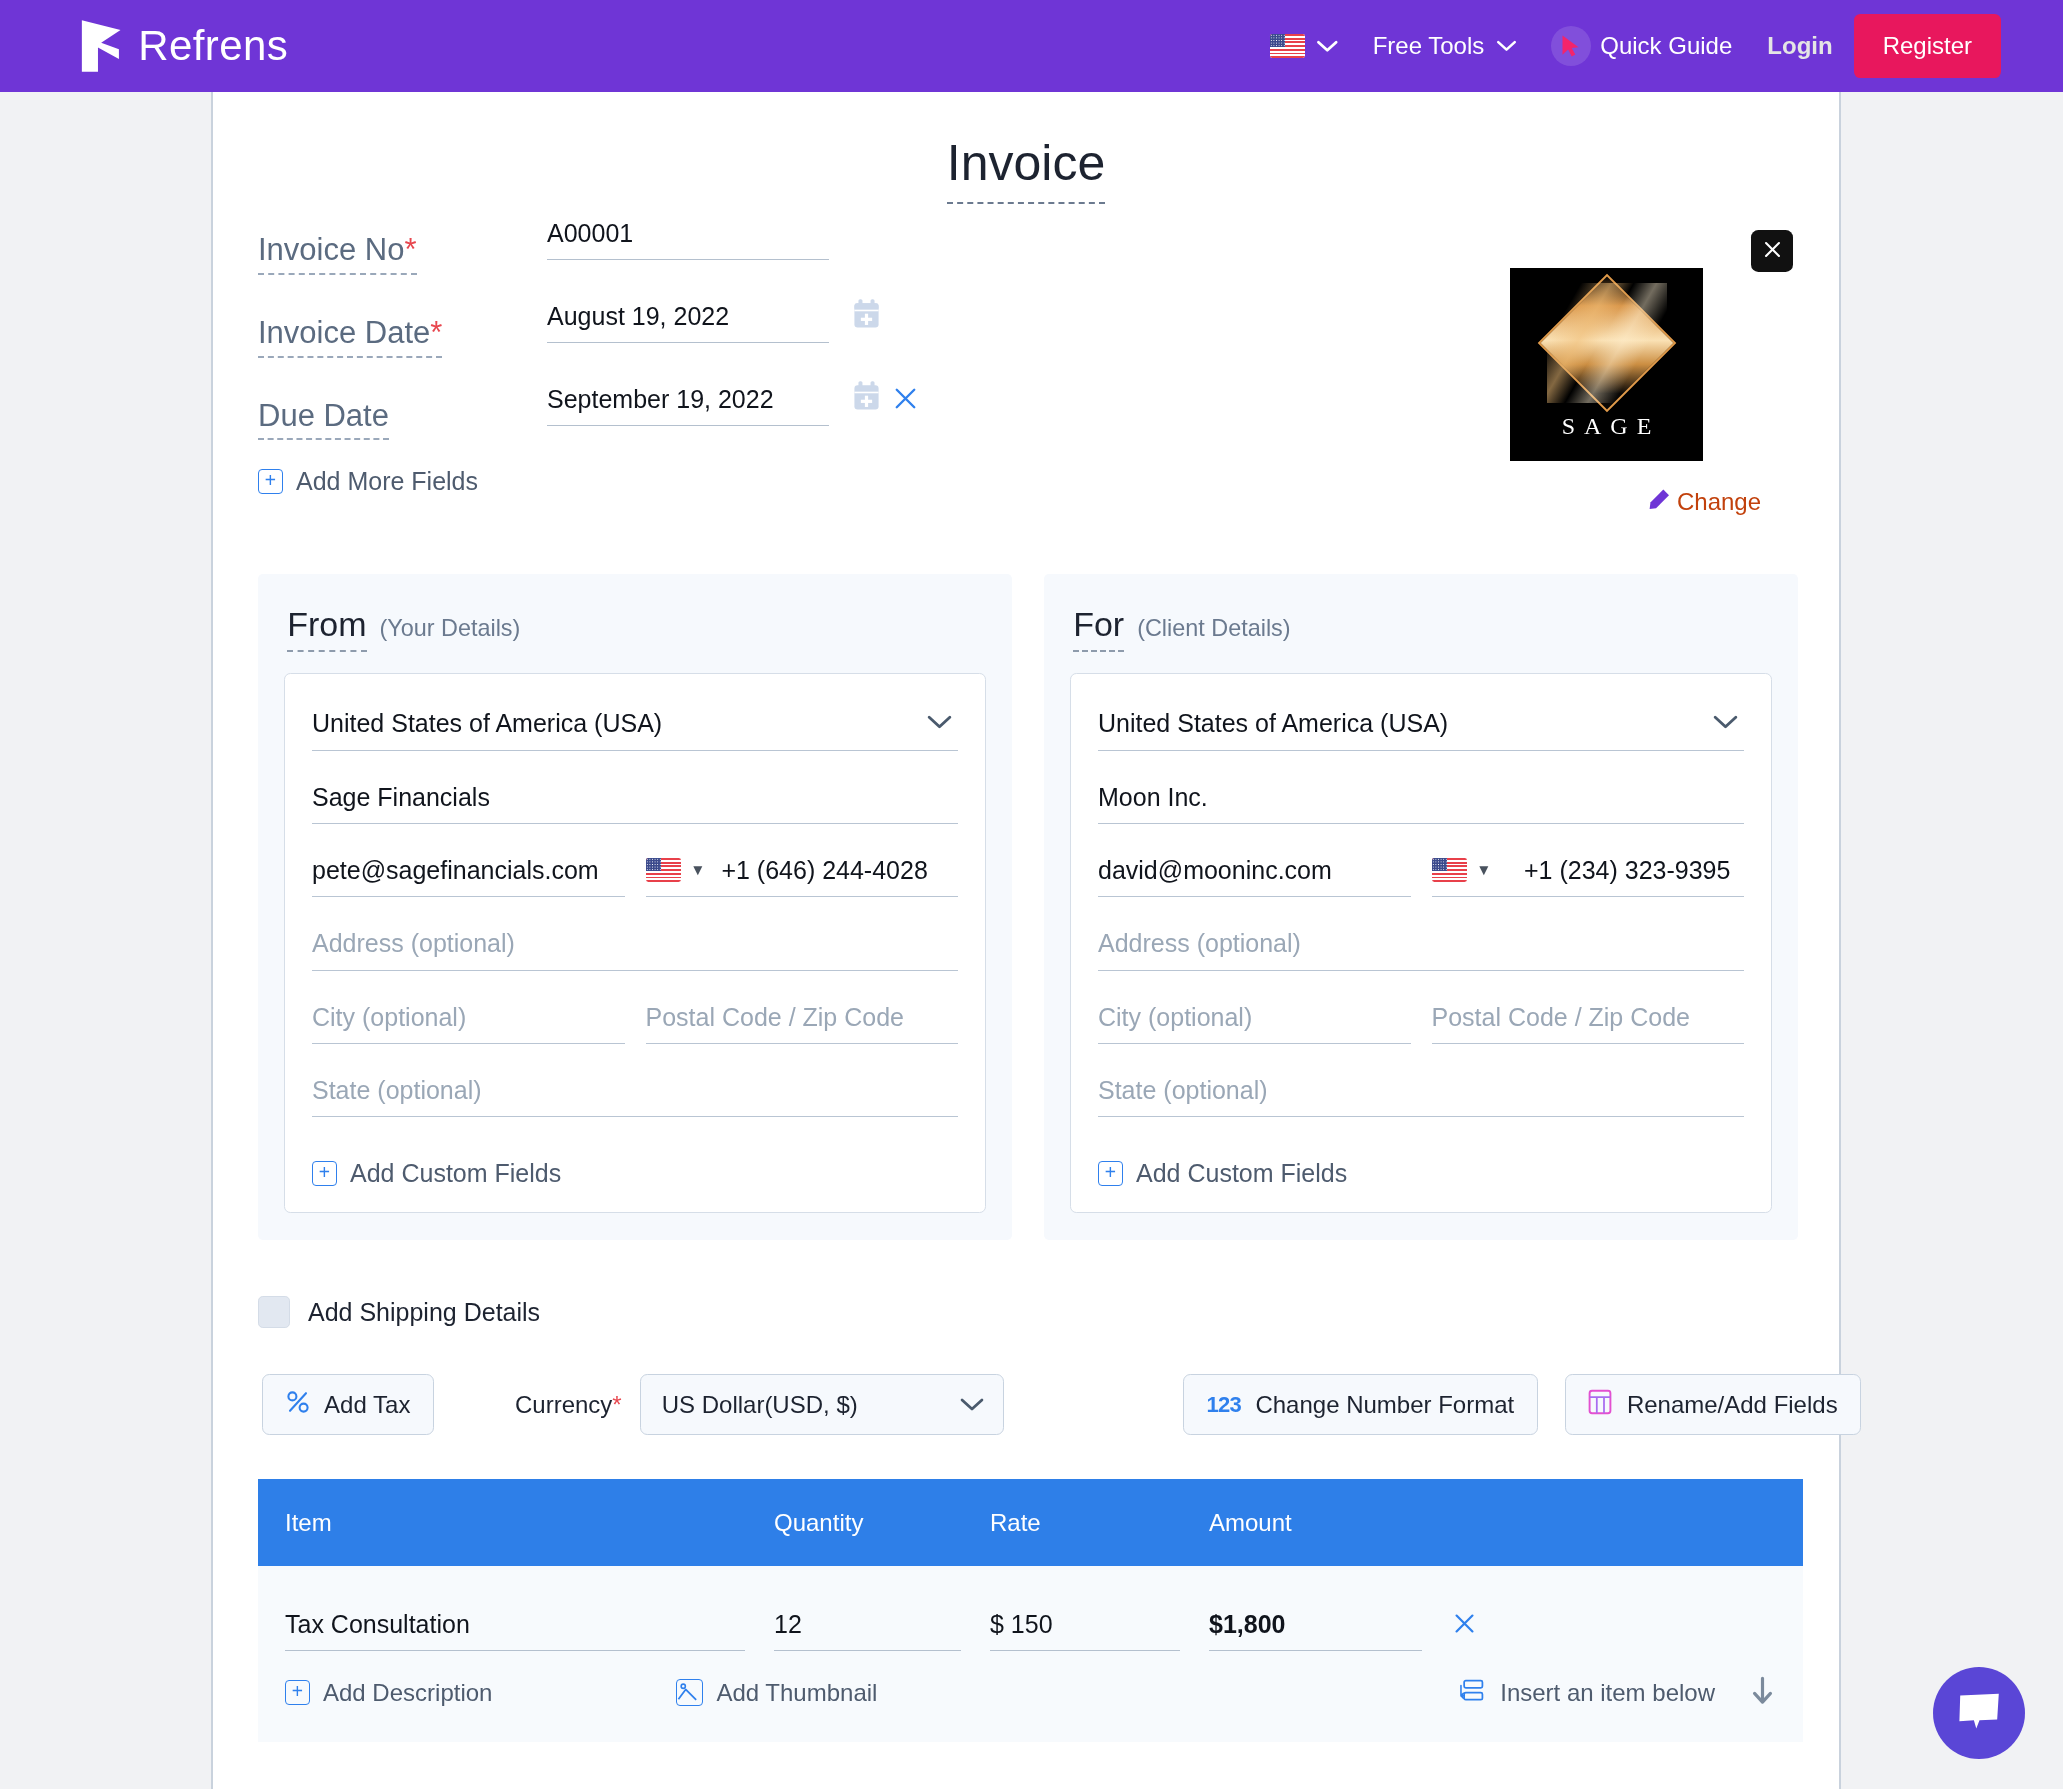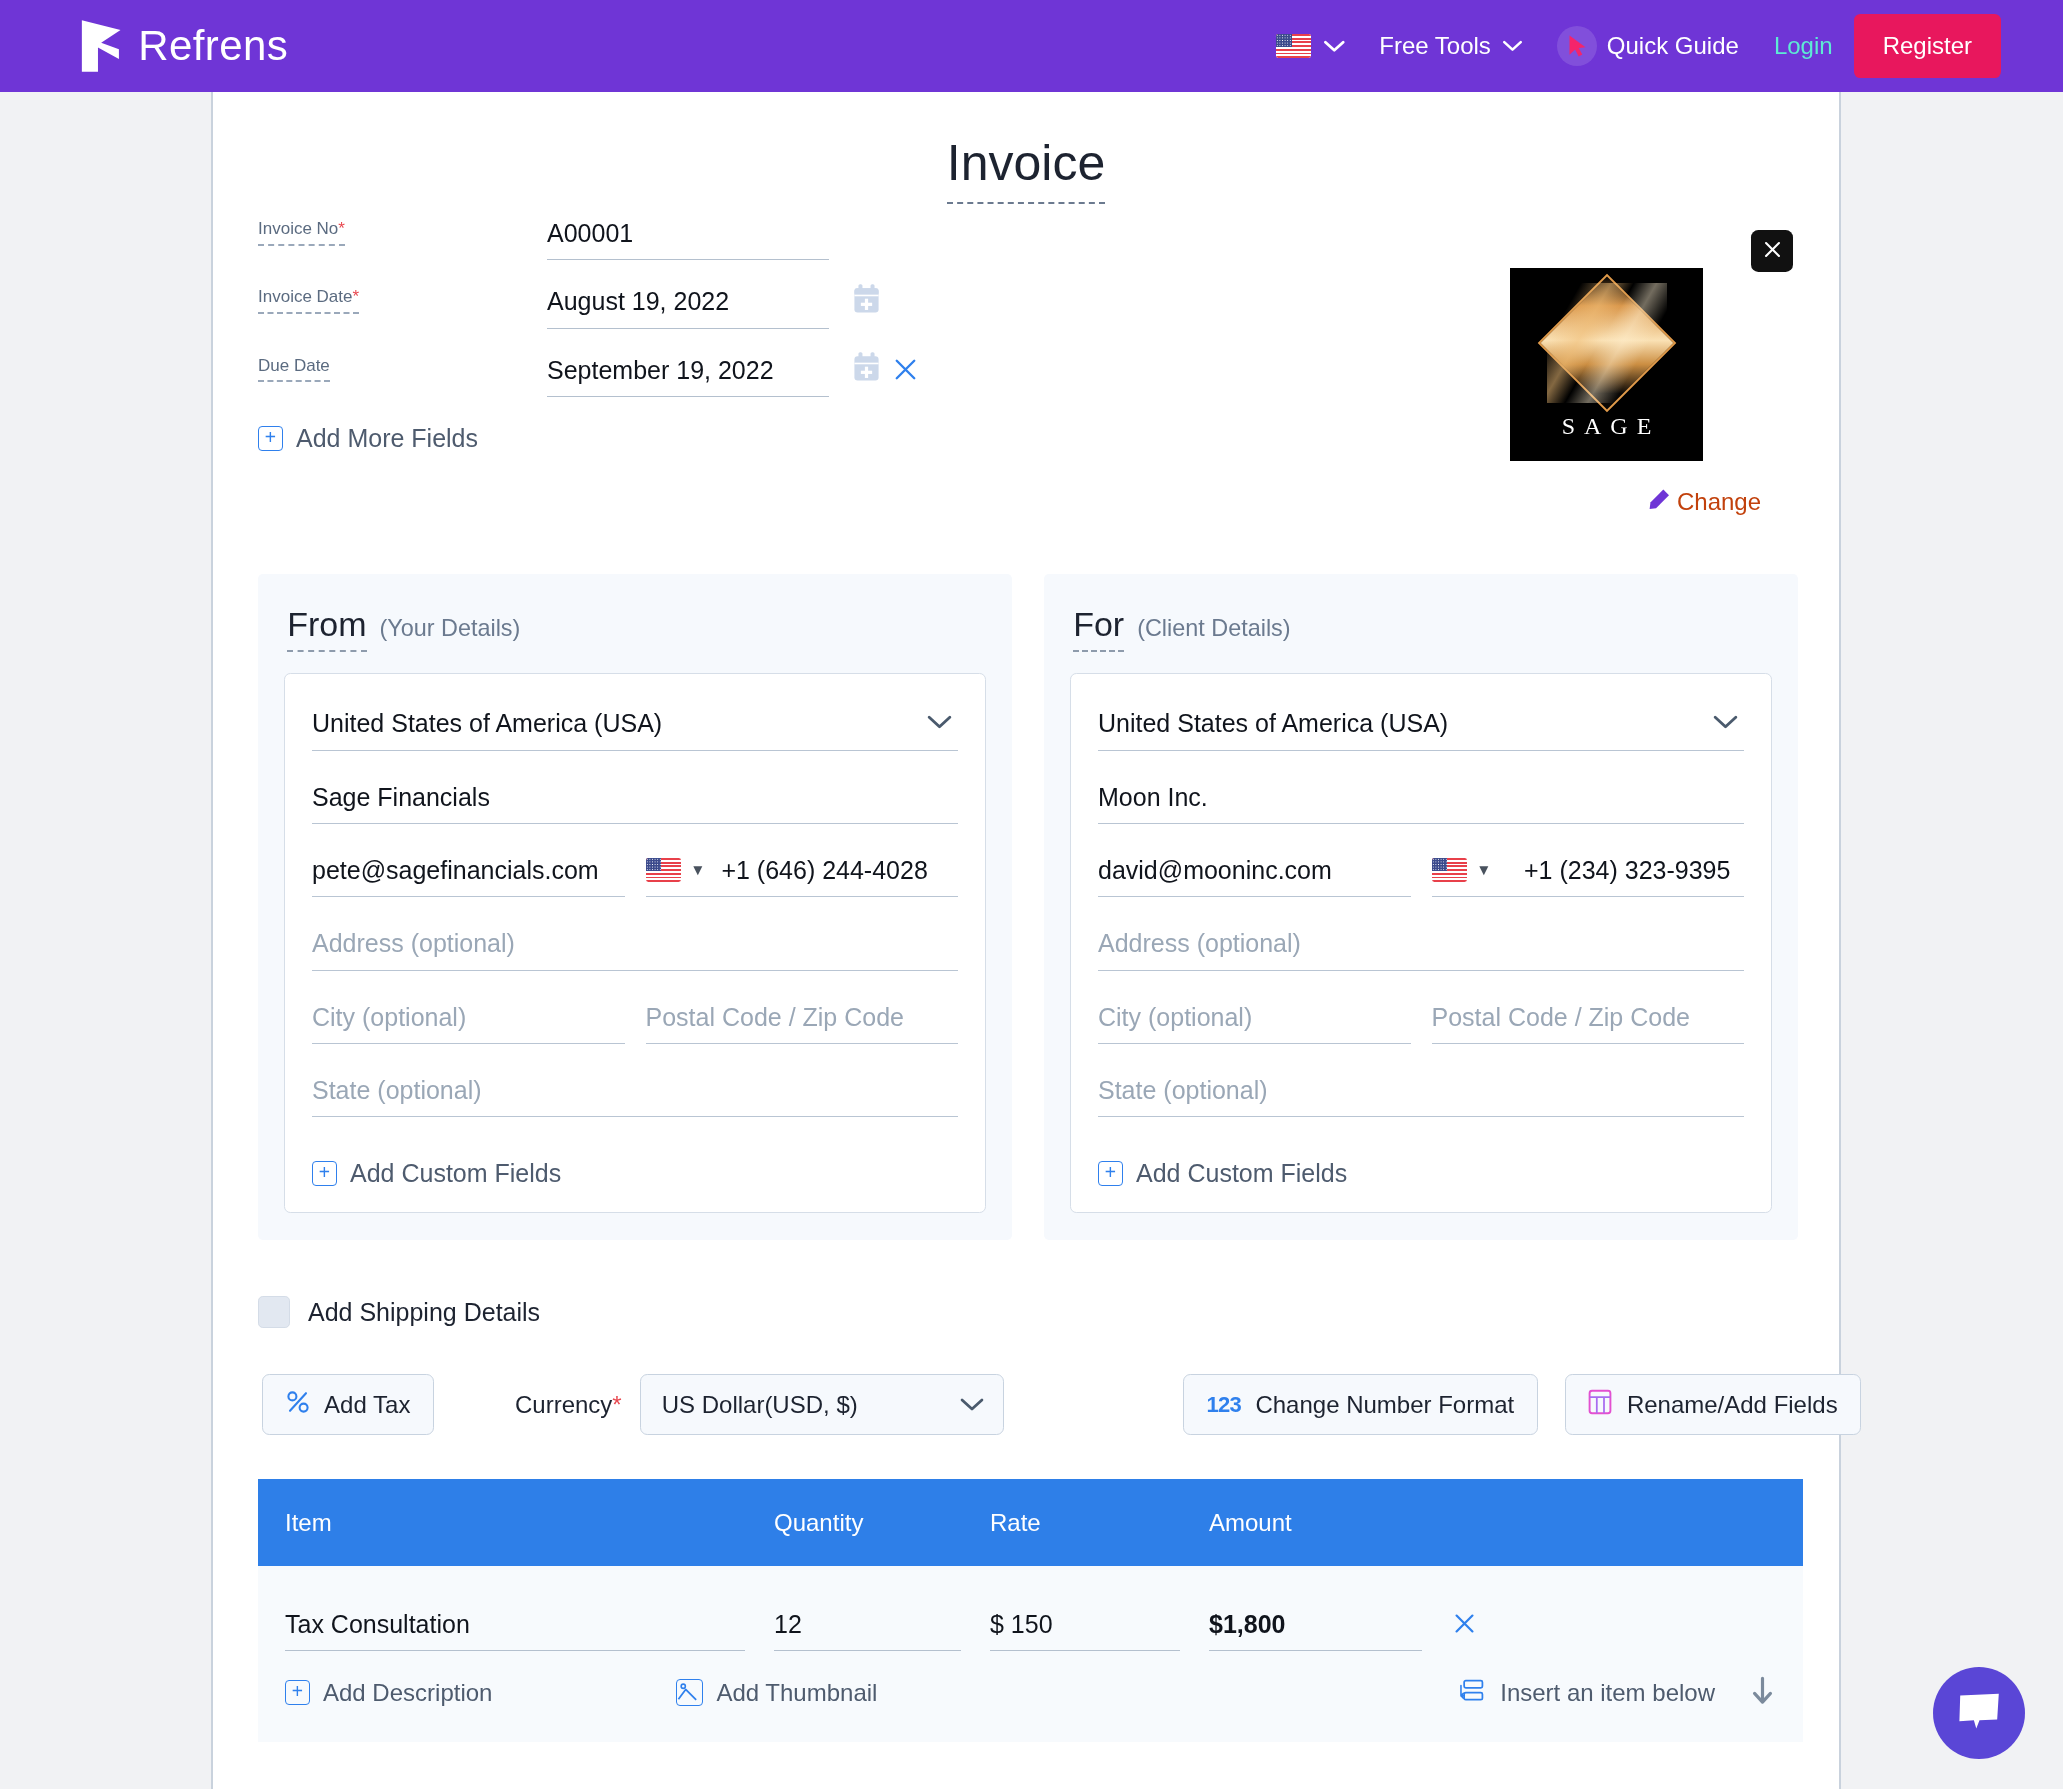--- a/index.html
+++ b/index.html
@@ -48,21 +48,21 @@
   .nav-link {
     color:#fff; font-size: 24px; display:flex; align-items:center; gap: 11.3px;
     margin-right: 34px; white-space: nowrap;
   }
   .quick-guide { display:flex; align-items:center; gap:9.7px; margin-right: 35px; }
   .qg-badge {
     width: 40px; height: 40px; border-radius: 50%;
     background: rgba(255,255,255,.13);
     display:flex; align-items:center; justify-content:center;
   }
-  .login-link { color:#5eead4; font-size:24px; margin-right: 21px; }
+  .login-link { color:#e5e5e5; font-size:24px; margin-right: 21px; font-weight: bold; }
   .register-btn {
     background:#e8175d; color:#fff; font-size:24px;
     padding: 18px 29px; border-radius: 6.4px; border:none; cursor:pointer;
     font-family: inherit;
   }
 
   
   .sheet {
     position:absolute; top: 92px; left: 211px;
     width: 1630px; height: 1698px;
@@ -78,23 +78,23 @@
     padding-top: 42px;
   }
   .doc-title span {
     border-bottom: 2.4px dashed #6b7a8f; padding-bottom: 11.3px;
   }
 
   
   .meta { position:absolute; left: 258px; top: 219px; }
   .meta-row { display:flex; align-items:flex-start; margin-bottom: 27px; }
   .meta-label {
-    width: 289px; font-size: 17px; color:#5b6b80;
+    width: 289px; font-size: 31px; color:#5b6b80;
     border-bottom: 2.4px dashed #9aa8ba; padding-bottom: 4.8px; display:inline-block;
-    width: auto; min-width: 0;
+    width: auto; min-width: 0; margin-top: 13px;
   }
   .meta-label-wrap { width: 289px; }
   .req { color:#e8474f; }
   .meta-field {
     width: 282px; position:relative;
   }
   .meta-value {
     font-size: 25px; color:#10141c; padding-bottom: 11.3px;
     border-bottom: 1.6px solid #b4c0ce; display:block; width: 282px;
   }

